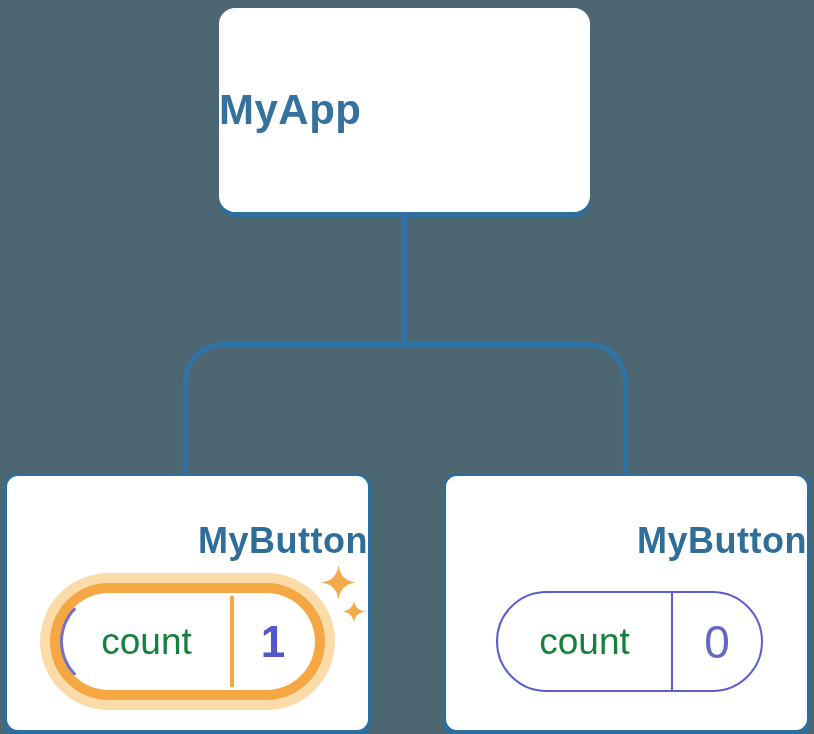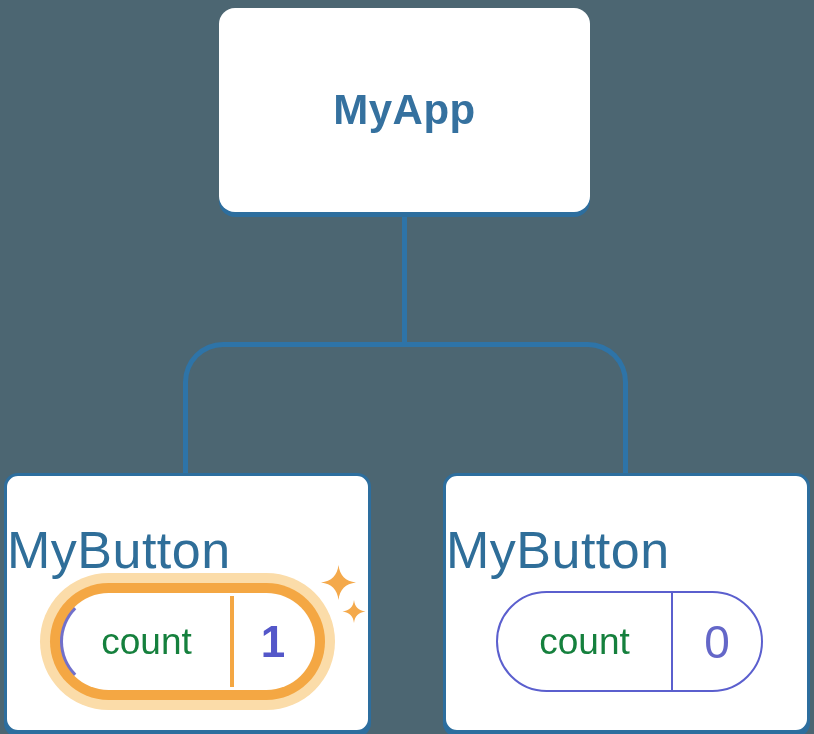--- a/index.html
+++ b/index.html
@@ -7,21 +7,21 @@
     position:relative; width:814px; height:734px;
     background:#4C6672; overflow:hidden;
     font-family:"Liberation Sans", sans-serif;
   }
 
   
   .node-root {
     position:absolute; left:219px; top:8px; width:371px; height:204px;
     background:#ffffff; border-radius:16px;
     box-shadow:0 5px 0 #2D6E9E;
-    display:flex; align-items:center; justify-content:center;
+    display:flex; align-items:center; 
   }
   .root-label {
     font-size:42px; font-weight:700; color:#35719F; letter-spacing:.5px;
   }
 
   
   .stem {
     position:absolute; left:402px; top:211px; width:5px; height:134px;
     background:#2E74A8;
   }
@@ -36,21 +36,21 @@
   .card {
     position:absolute; top:473px; width:367px; height:260px;
     box-sizing:border-box;
     background:#ffffff; border:3px solid #2D6E9E; border-radius:14px;
     box-shadow:0 4px 0 #2D6E9E;
   }
   .card-left  { left:4px; }
   .card-right { left:443px; }
   .card-title {
     position:absolute; top:44px; left:0; width:100%;
-    text-align:left; font-size:52px; font-weight:400; color:#2F6E99;
+    text-align:right; font-size:36px; font-weight:700; color:#2F6E99;
     letter-spacing:.5px;
   }
 
   
   .state-key   { font-size:37px; color:#15803d; }
 
   
   .pill-glow {
     position:absolute; left:33px; top:97px;
     border-radius:999px; background:#FBDCA9; padding:10px;

